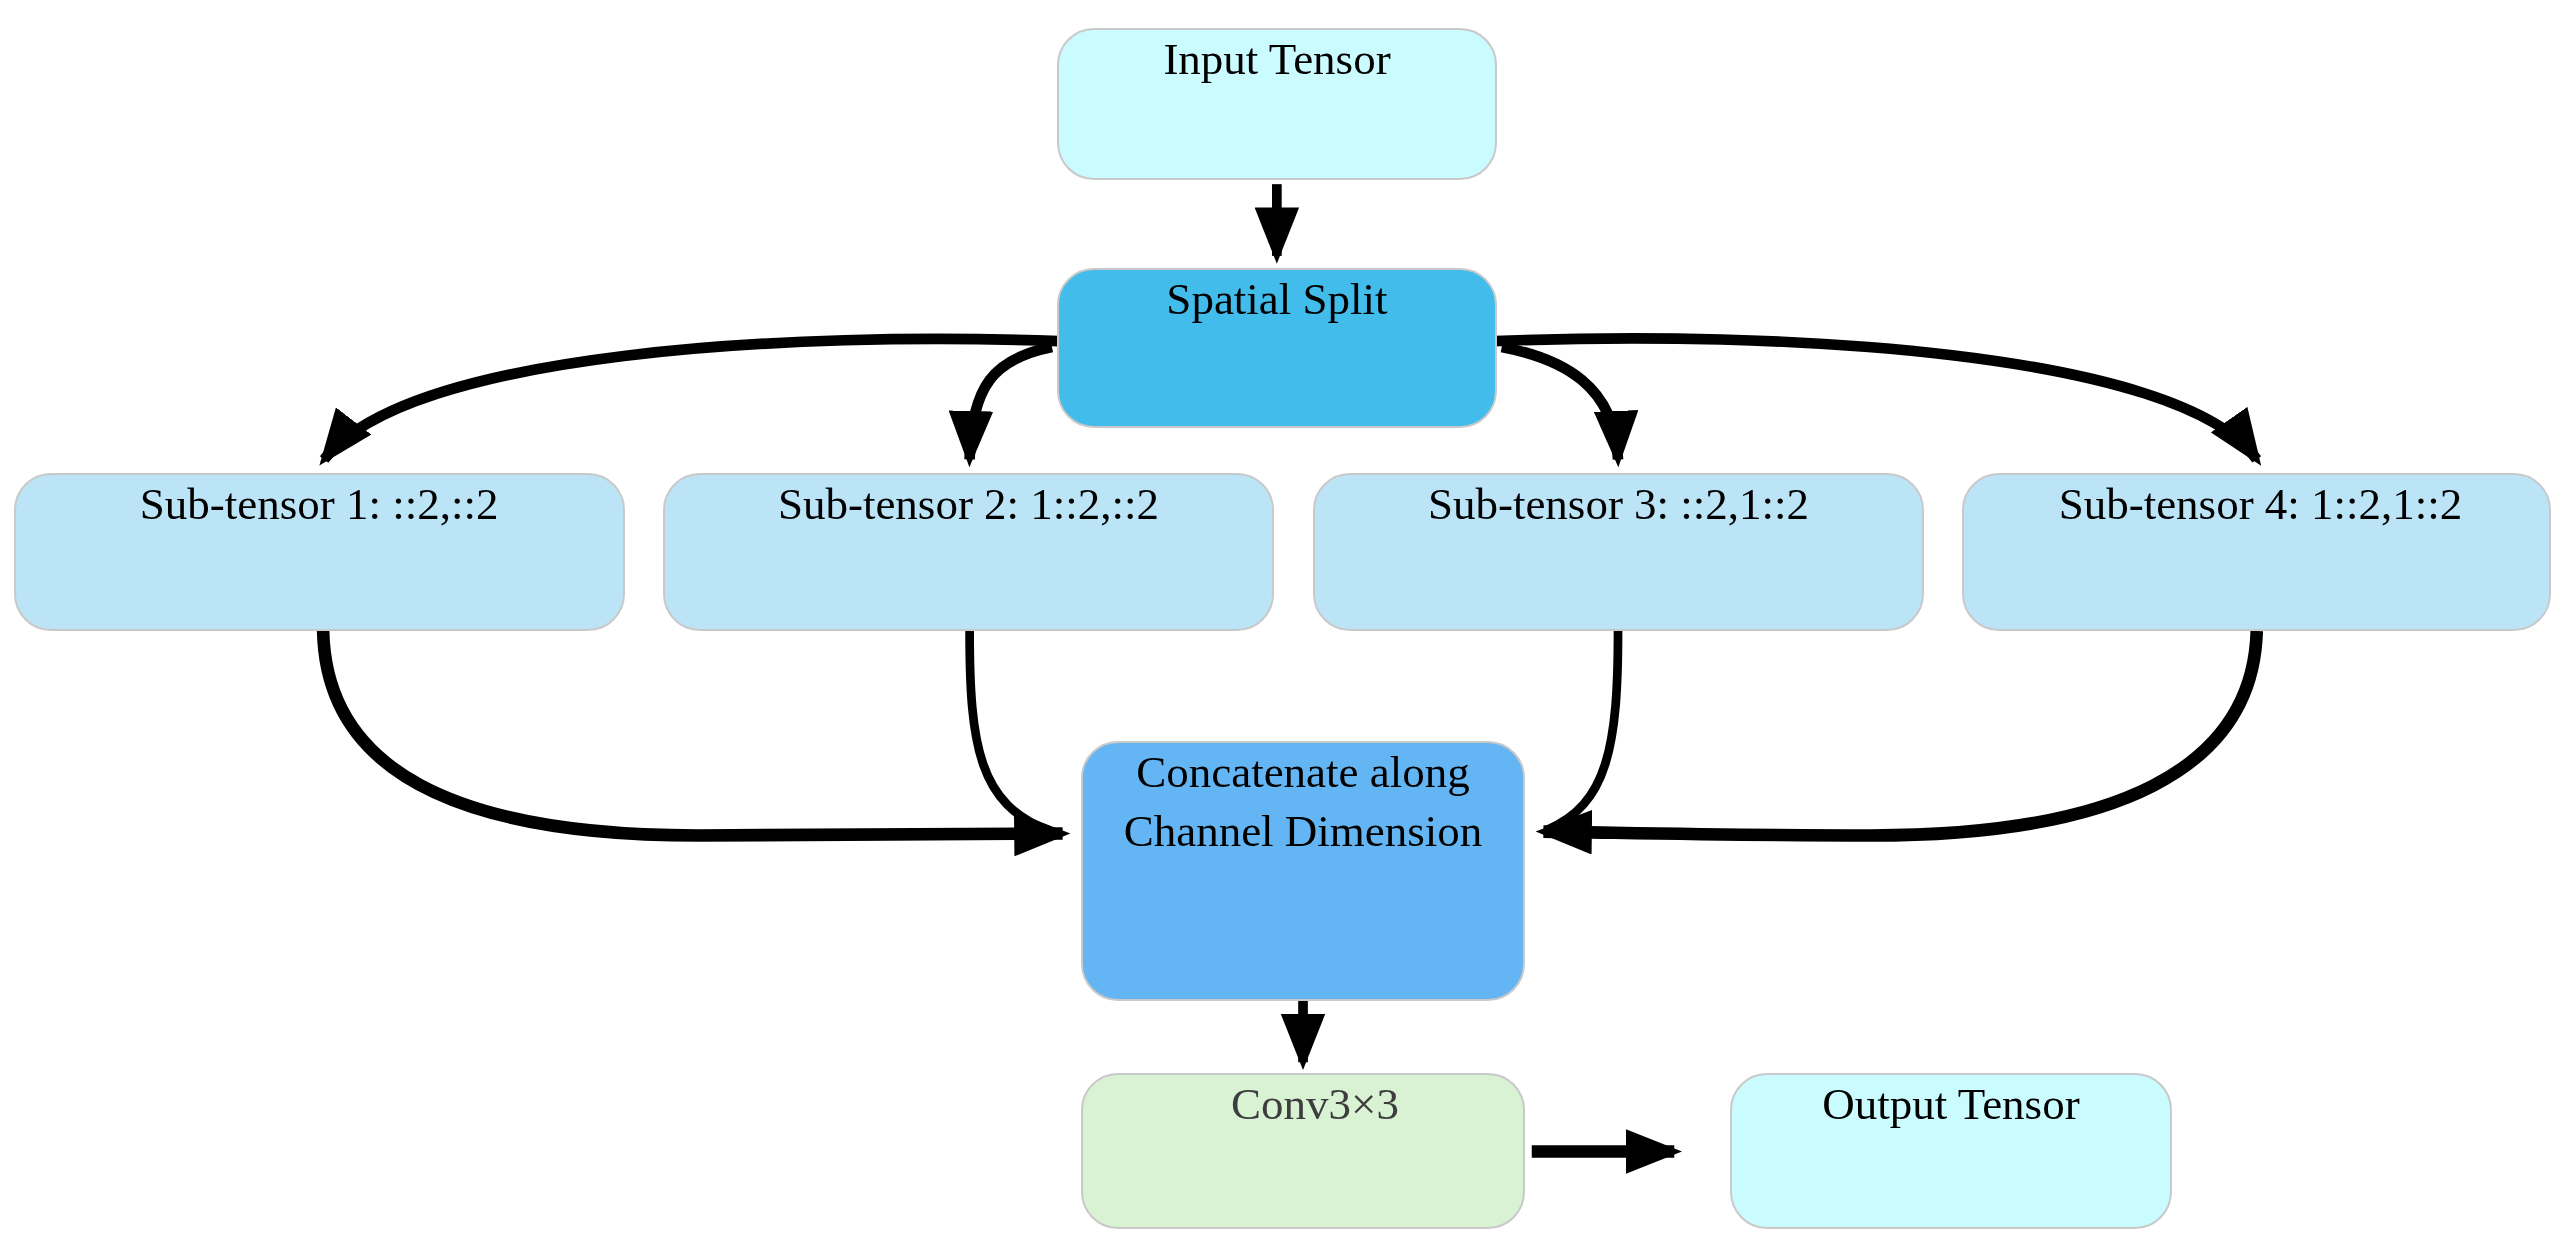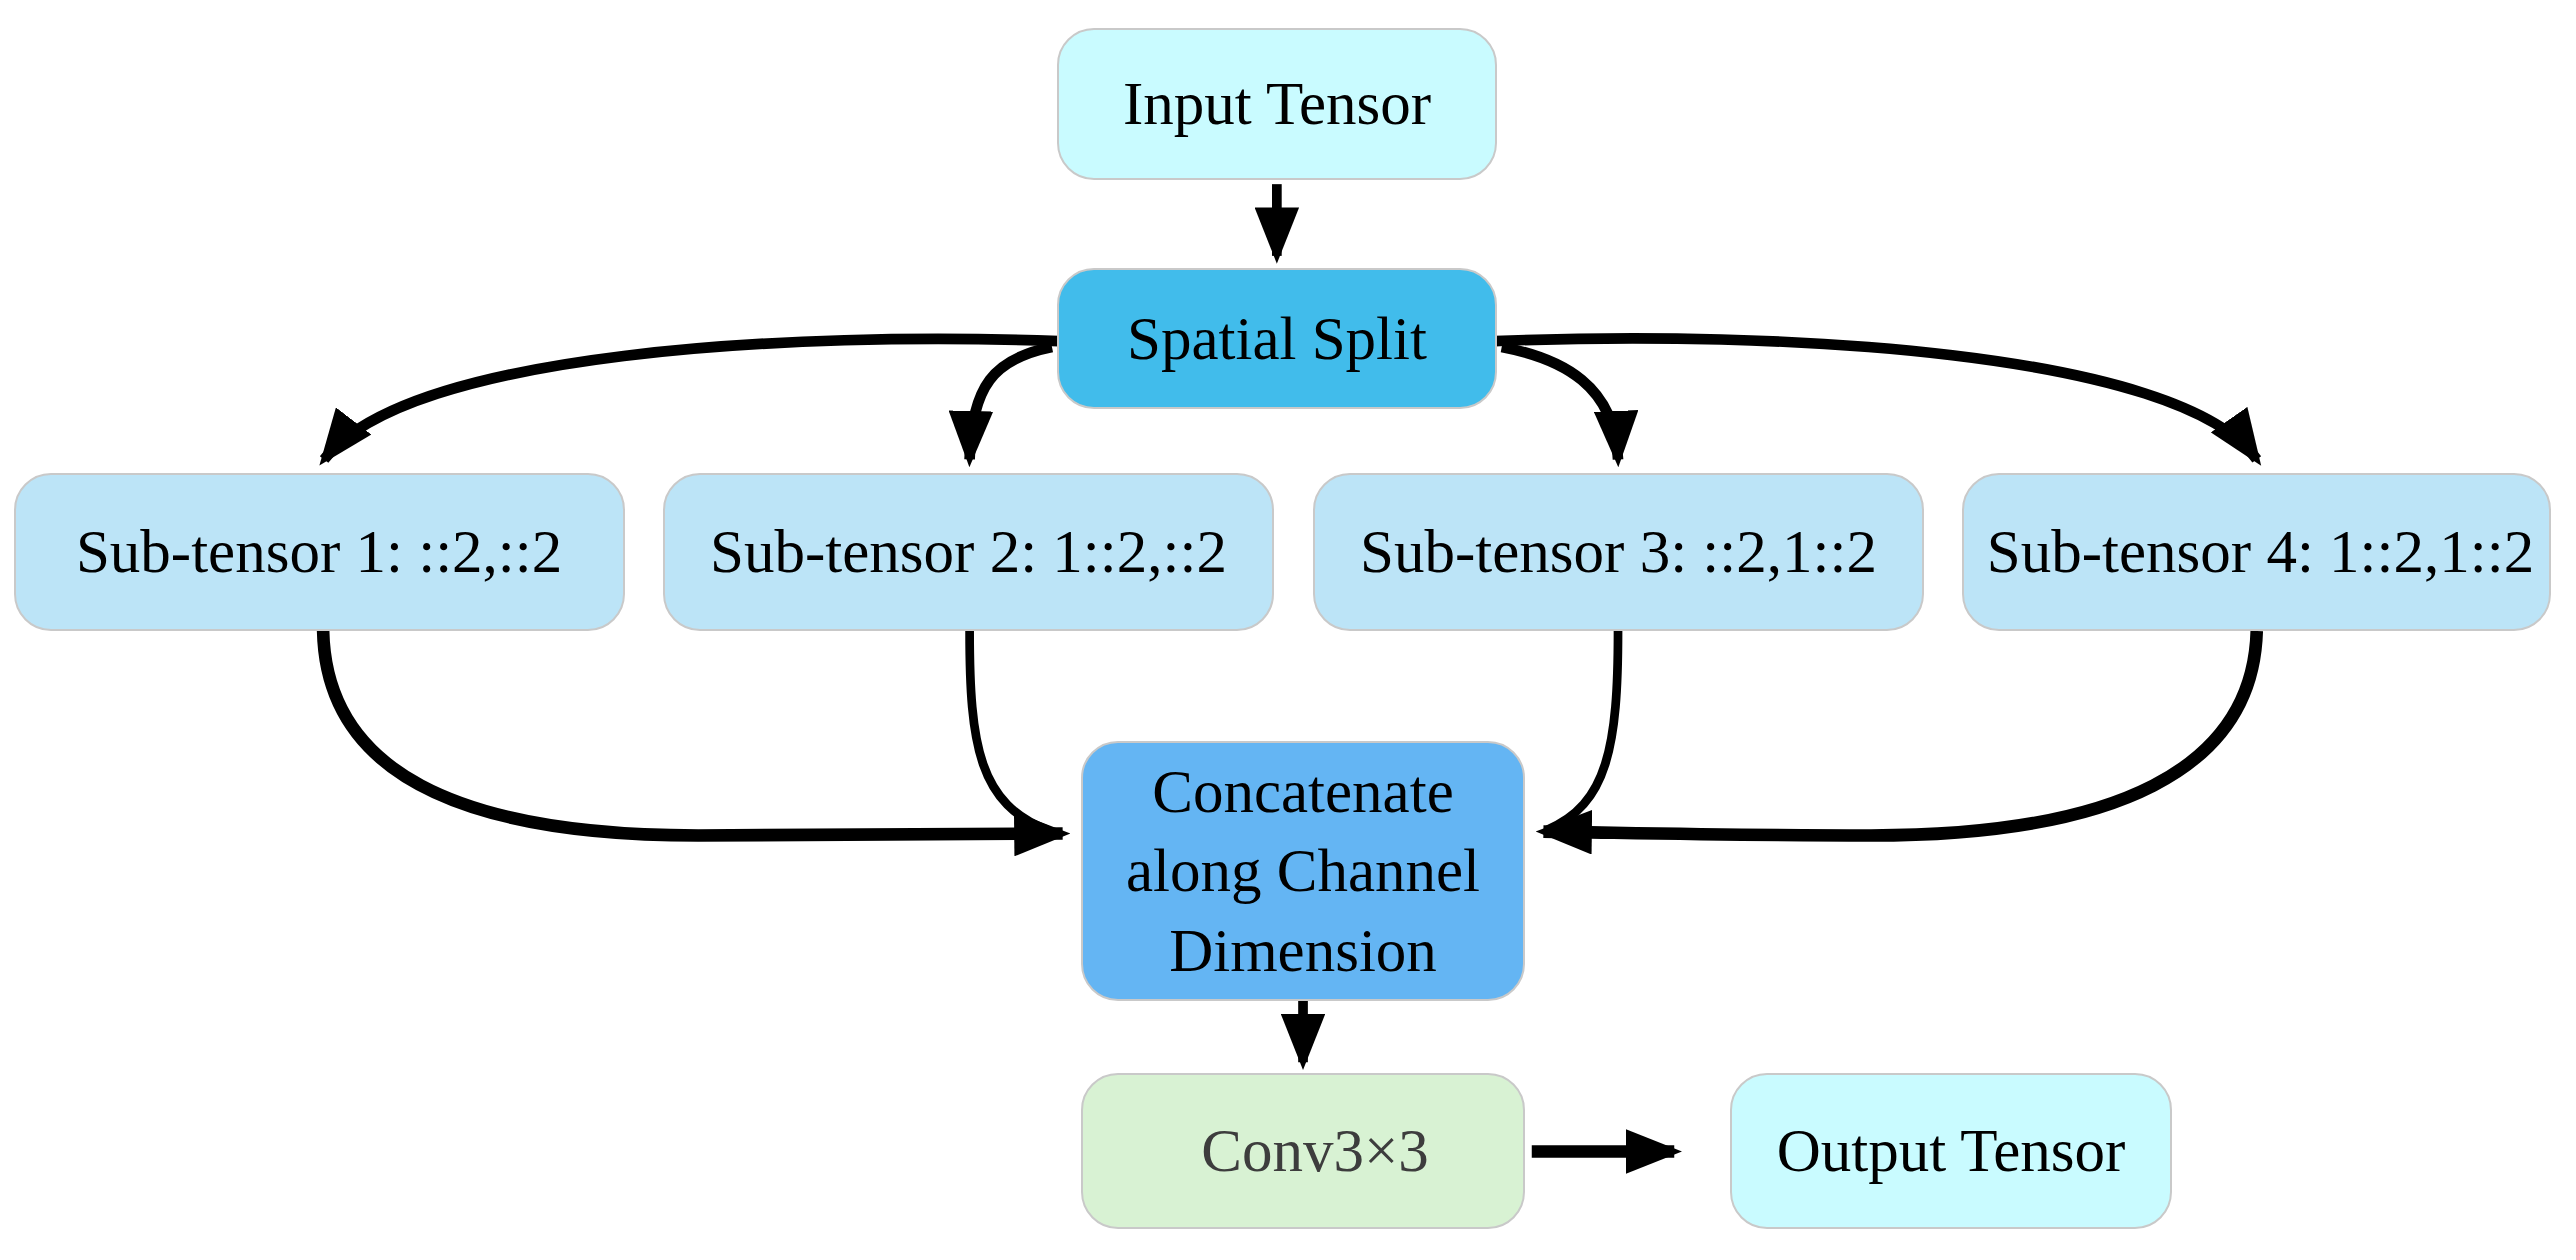--- a/index.html
+++ b/index.html
@@ -18,33 +18,33 @@
   #edges-layer {
     position: absolute;
     left: 0; top: 0;
     width: 2576px;
     height: 1260px;
     pointer-events: none;
   }
   .node {
     position: absolute;
     display: flex;
-    align-items: center;
+    align-items: flex-start;
     justify-content: center;
     text-align: center;
     border: 2.9px solid #c9c9c9;
     border-radius: 37px;
     box-sizing: border-box;
     color: #000000;
-    font-size: 61px;
+    font-size: 45px;
     line-height: 1.3;
   }
   
   .node-input   { left: 1057px; top: 28px;   width: 440px; height: 152px; }
-  .node-split   { left: 1057px; top: 268px;  width: 440px; height: 141px; }
+  .node-split   { left: 1057px; top: 268px;  width: 440px; height: 160px; }
   .node-st1     { left: 13.6px;   top: 473px;  width: 611px; height: 158px; }
   .node-st2     { left: 663px;  top: 473px;  width: 611px; height: 158px; }
   .node-st3     { left: 1313px; top: 473px;  width: 611px; height: 158px; }
   .node-st4     { left: 1962px; top: 473px;  width: 589px; height: 158px; }
   .node-concat  { left: 1081px; top: 697px;  width: 444px; height: 260px; padding: 0 27px; }
   .node-conv    { left: 1081px; top: 1073px; width: 444px; height: 156px; }
   .node-output  { left: 1686px; top: 1073px; width: 442px; height: 156px; margin-left: 44px; }
 
   .edge {
     fill: none;

